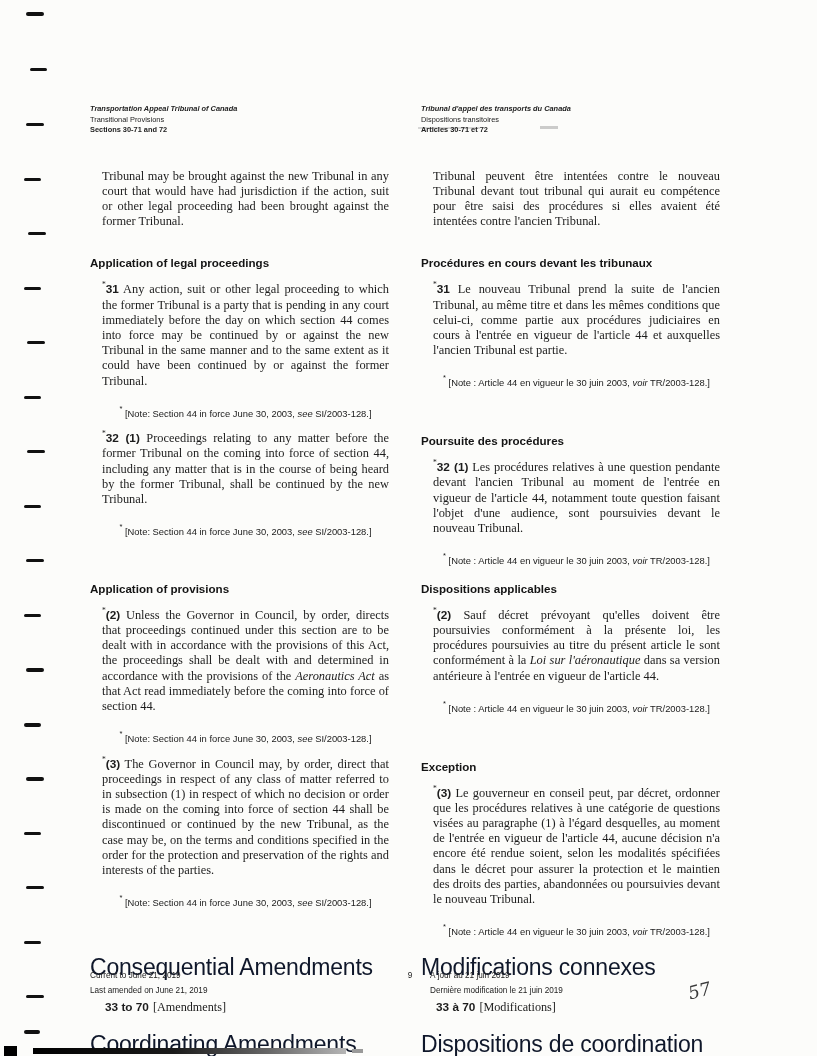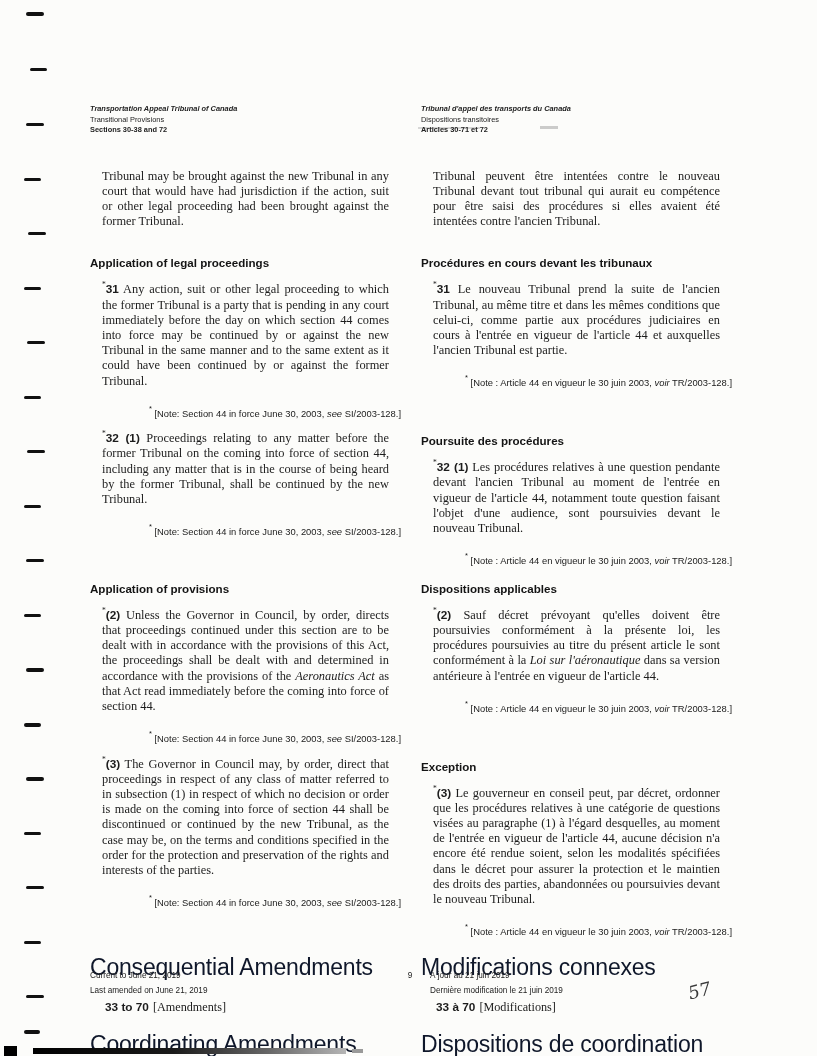--- a/index.html
+++ b/index.html
@@ -20,21 +20,21 @@
   
   .docref{font:7.4px/10.5px "Liberation Sans",sans-serif;color:#222;margin-bottom:21px;}
   .docref .l1{font-weight:bold;font-style:italic;}
   .docref .l3{font-weight:bold;}
   
   .body{font-size:12.4px;line-height:15.2px;text-align:justify;margin:12px;}
   .shead{font:bold 11.6px/14px "Liberation Sans",sans-serif;margin:15px 0 6px;color:#141414;}
   .num{font:bold 11.8px "Liberation Sans",sans-serif;}
   sup.star{font-size:7.5px;line-height:0;vertical-align:6px;}
   .note{font-family:"Liberation Sans",sans-serif;font-size:9.4px;line-height:11.5px;
-        margin:19px 0 0;text-align:right;color:#1a1a1a;}
+        margin:19px 0 0;text-align:center;color:#1a1a1a;}
   
   .bigtitle{font:400 23px/26px "Liberation Sans",sans-serif;letter-spacing:-0.2px;
             margin:16px 0 0;color:#0f172a;}
   .amendline{margin:17px 15px 0;}
   .amendline .rng{font:bold 11.8px "Liberation Sans",sans-serif;}
   .amendline .lbl{font-size:12.2px;}
   
   .footer{position:absolute;left:90px;top:968px;width:640px;display:flex;
           font:8.2px/15px "Liberation Sans",sans-serif;color:#222;}
   .footer .fl{flex:1;}
@@ -70,21 +70,21 @@
   <div class="mark" style="left:24px;top:1030px;width:16px;height:4px;"></div>
   <div class="smudge" style="left:418px;top:127px;width:62px;height:2px;opacity:.45;"></div>
   <div class="smudge" style="left:540px;top:126px;width:18px;height:3px;opacity:.6;"></div>
 
   <div class="content">
 
     <div class="row">
       <div class="cl docref">
         <div class="l1">Transportation Appeal Tribunal of Canada</div>
         <div class="l2">Transitional Provisions</div>
-        <div class="l3">Sections 30-38 and 72</div>
+        <div class="l3">Sections 30-71 and 72</div>
       </div>
       <div class="gp"></div>
       <div class="cl docref">
         <div class="l1">Tribunal d'appel des transports du Canada</div>
         <div class="l2">Dispositions transitoires</div>
         <div class="l3">Articles 30-71 et 72</div>
       </div>
     </div>
 
     <div class="row">

